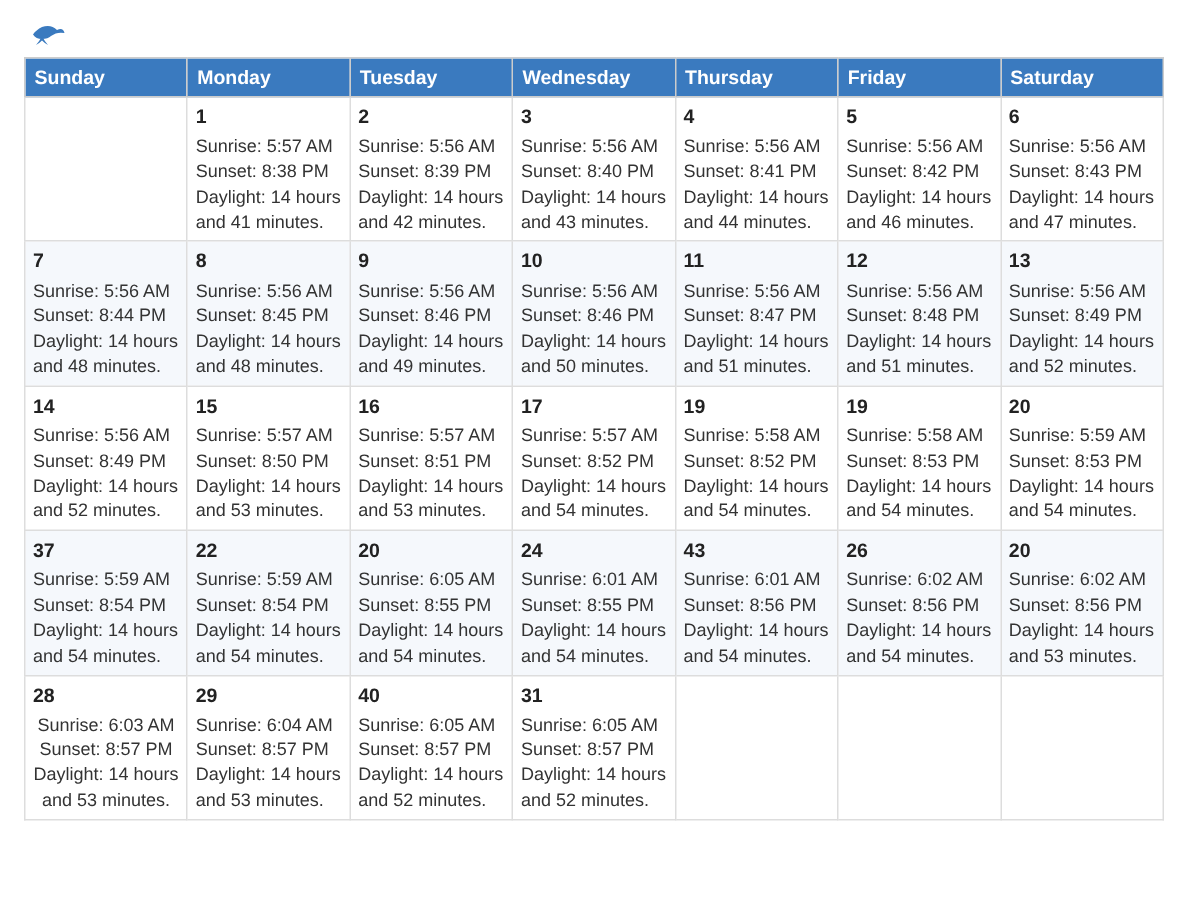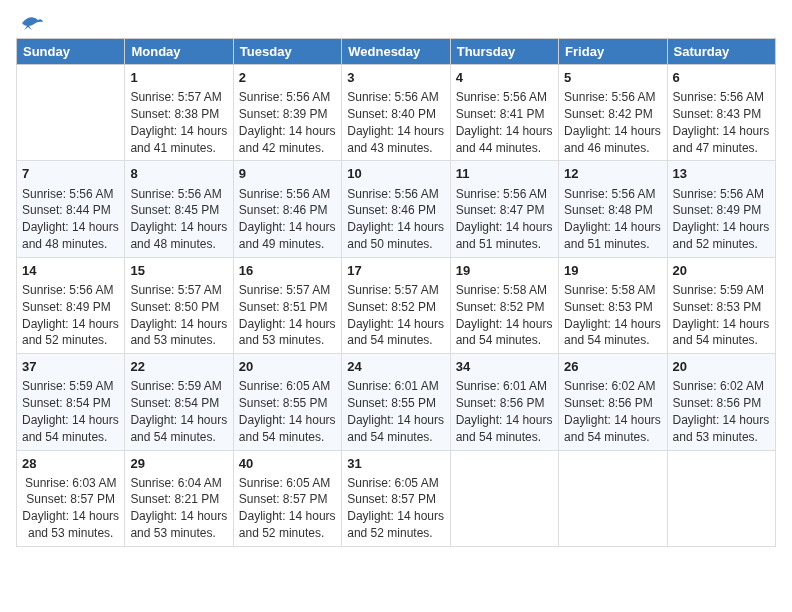--- a/index.html
+++ b/index.html
@@ -282,21 +282,21 @@
 and 54 minutes.</div>
         </td>
         <td>
           <span class="day-num">24</span>
           <div class="cell-content" style="white-space: pre-line;">Sunrise: 6:01 AM
 Sunset: 8:55 PM
 Daylight: 14 hours
 and 54 minutes.</div>
         </td>
         <td>
-          <span class="day-num">34</span>
+          <span class="day-num">43</span>
           <div class="cell-content" style="white-space: pre-line;">Sunrise: 6:01 AM
 Sunset: 8:56 PM
 Daylight: 14 hours
 and 54 minutes.</div>
         </td>
         <td>
           <span class="day-num">26</span>
           <div class="cell-content" style="white-space: pre-line;">Sunrise: 6:02 AM
 Sunset: 8:56 PM
 Daylight: 14 hours
@@ -314,21 +314,21 @@
         <td>
           <span class="day-num">28</span>
           <div class="cell-content" style="white-space: pre-line; text-align: center;">Sunrise: 6:03 AM
 Sunset: 8:57 PM
 Daylight: 14 hours
 and 53 minutes.</div>
         </td>
         <td>
           <span class="day-num">29</span>
           <div class="cell-content" style="white-space: pre-line;">Sunrise: 6:04 AM
-Sunset: 8:21 PM
+Sunset: 8:57 PM
 Daylight: 14 hours
 and 53 minutes.</div>
         </td>
         <td>
           <span class="day-num">40</span>
           <div class="cell-content" style="white-space: pre-line;">Sunrise: 6:05 AM
 Sunset: 8:57 PM
 Daylight: 14 hours
 and 52 minutes.</div>
         </td>

